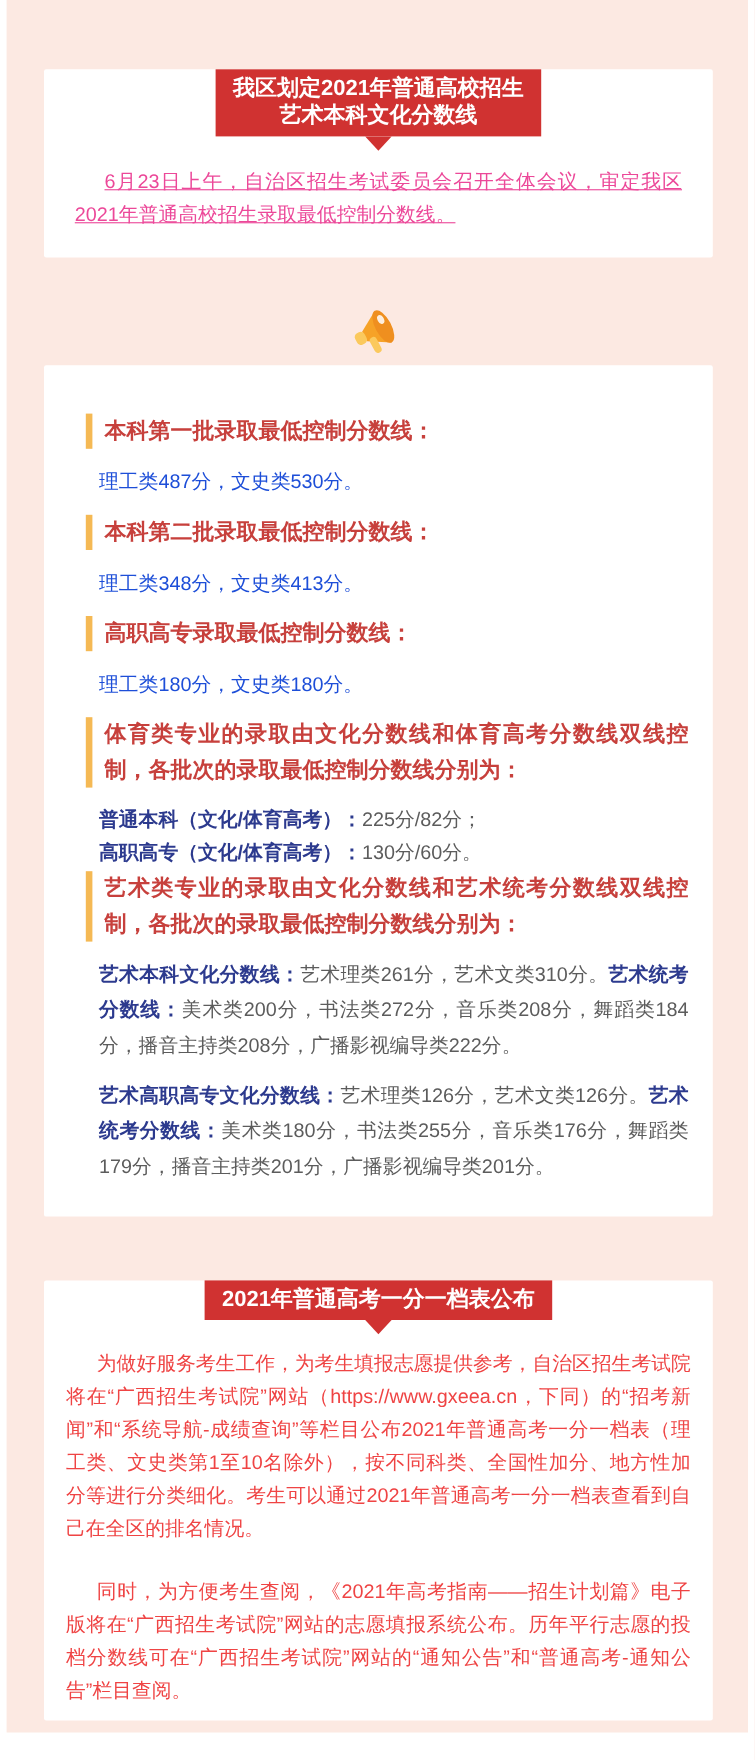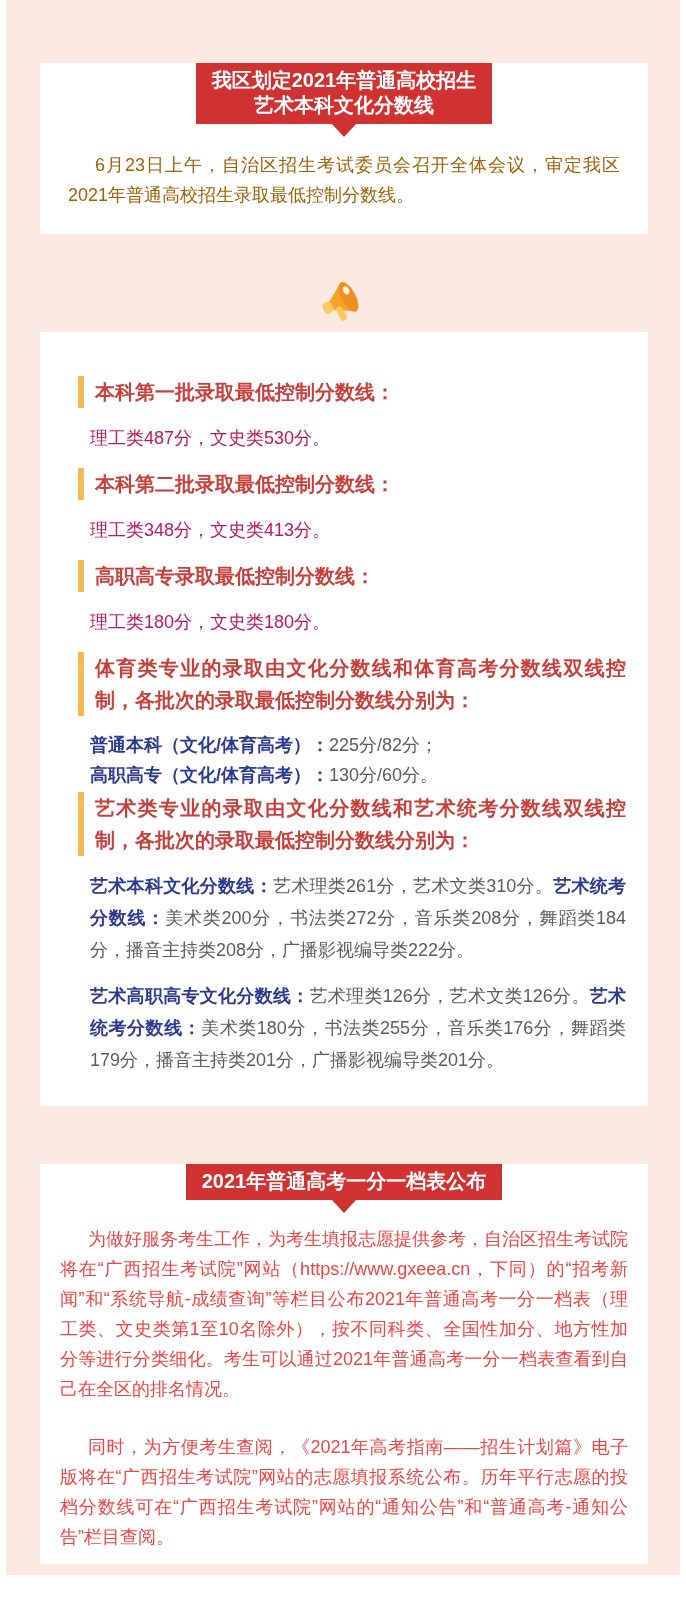--- a/index.html
+++ b/index.html
@@ -45,25 +45,26 @@
     bottom: -13px;
     transform: translateX(-50%);
     border-left: 12px solid transparent;
     border-right: 12px solid transparent;
     border-top: 13px solid #d03231;
     width: 0; height: 0;
   }
   .c1-para {
     margin-top: 26px;
     padding: 0 28px;
-    color: #a16207;
+    color: #ec4899;
     font-size: 18px;
     line-height: 30px;
     text-align: justify;
     text-indent: 27px;
+    text-decoration: underline;
   }
 
   
   .gap {
     height: 98px;
     display: flex;
     align-items: flex-end;
     justify-content: center;
     padding-bottom: 3px;
   }
@@ -74,21 +75,21 @@
     color: #c7403c;
     font-weight: 700;
     font-size: 20px;
     line-height: 32px;
     margin: 0 0 14px -12px;
     border-left: 6px solid #f5b954;
     padding-left: 11px;
     text-align: justify;
   }
   .score-b {
-    color: #be185d;
+    color: #1d4ed8;
     font-size: 18px;
     line-height: 32px;
     margin-bottom: 14px;
   }
   .blue-lines { margin-bottom: 2px; }
   .blue-line { font-size: 18px; line-height: 30px; color: #5c5c5c; }
   .lbl { color: #2c3a8e; font-weight: 700; }
   .arts-p {
     color: #5c5c5c;
     font-size: 18px;

